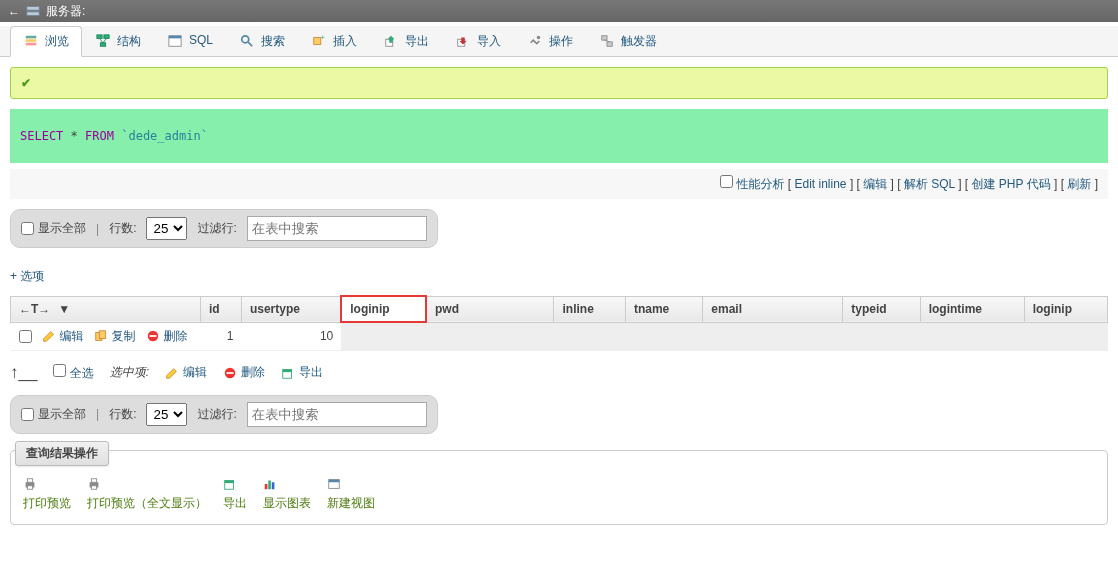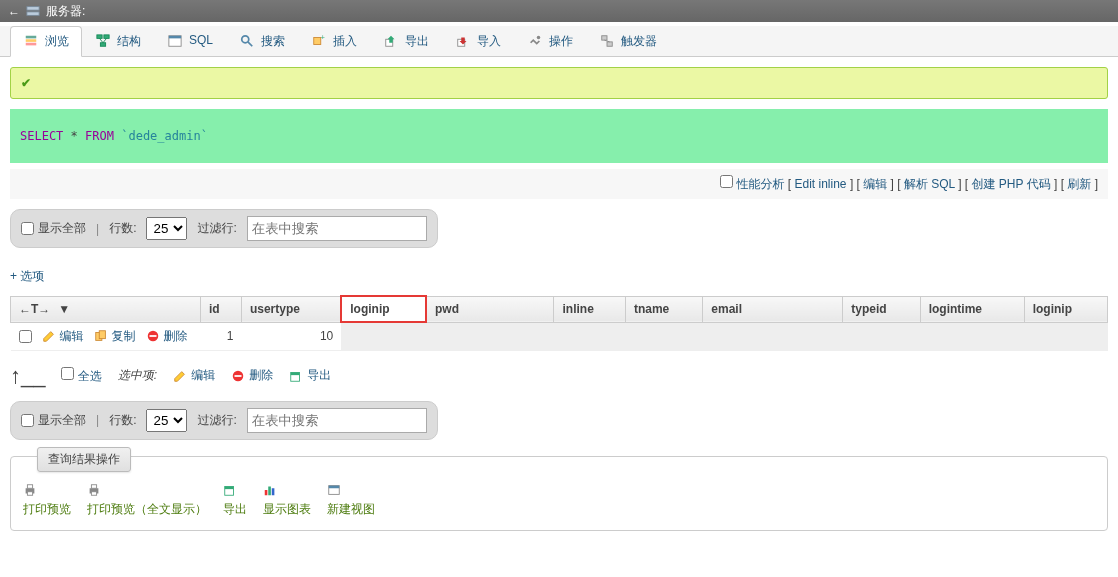--- a/index.html
+++ b/index.html
@@ -29,23 +29,23 @@
 .table-wrap { }
 table.data { border-collapse: collapse; width: 100%; }
 table.data th { background: linear-gradient(to bottom, #f8f8f8, #e8e8e8); border: 1px solid #ccc; padding: 5px 8px; text-align: left; font-weight: bold; color: #444; }
 table.data th.highlighted { border: 2px solid #e53935; background: #fff; }
 table.data td { padding: 5px 8px; border-bottom: 1px solid #eee; }
 table.data .sort-indicator { display: inline-flex; align-items: center; gap: 4px; }
 .row-actions { display: flex; align-items: center; gap: 10px; }
 .row-actions a { color: #235a81; display: inline-flex; align-items: center; gap: 4px; cursor: pointer; }
 .bulk-actions { display: flex; align-items: center; gap: 16px; margin: 12px 0; }
 .bulk-actions a { color: #235a81; display: inline-flex; align-items: center; gap: 4px; cursor: pointer; }
-.bulk-actions .arrow { font-size: 22px; }
+.bulk-actions .arrow { font-size: 17px; }
 .fieldset { border: 1px solid #ccc; border-radius: 4px; padding: 16px 12px 12px 12px; margin-top: 16px; position: relative; }
-.fieldset .legend { position: absolute; top: -10px; left: 26px; background: linear-gradient(to bottom, #f0f0f0, #e0e0e0); border: 1px solid #bbb; padding: 3px 10px; border-radius: 3px; font-weight: normal; box-shadow: 0 1px 2px rgba(0,0,0,0.1); }
+.fieldset .legend { position: absolute; top: -10px; left: 4px; background: linear-gradient(to bottom, #f0f0f0, #e0e0e0); border: 1px solid #bbb; padding: 3px 10px; border-radius: 3px; font-weight: bold; box-shadow: 0 1px 2px rgba(0,0,0,0.1); }
 .ops-links { display: flex; gap: 16px; margin-top: 10px; }
 .ops-links a { color: #4d7c0f; display: inline-flex; align-items: flex-start; gap: 4px; cursor: pointer; flex-direction: column; }
 .icon-svg { width: 14px; height: 14px; display: inline-block; vertical-align: middle; }
 a { text-decoration: none; }
 .hidden-data { color: #ddd; background: #eee; }
 </style>
 </head>
 <body>
 
 <div class="titlebar">

